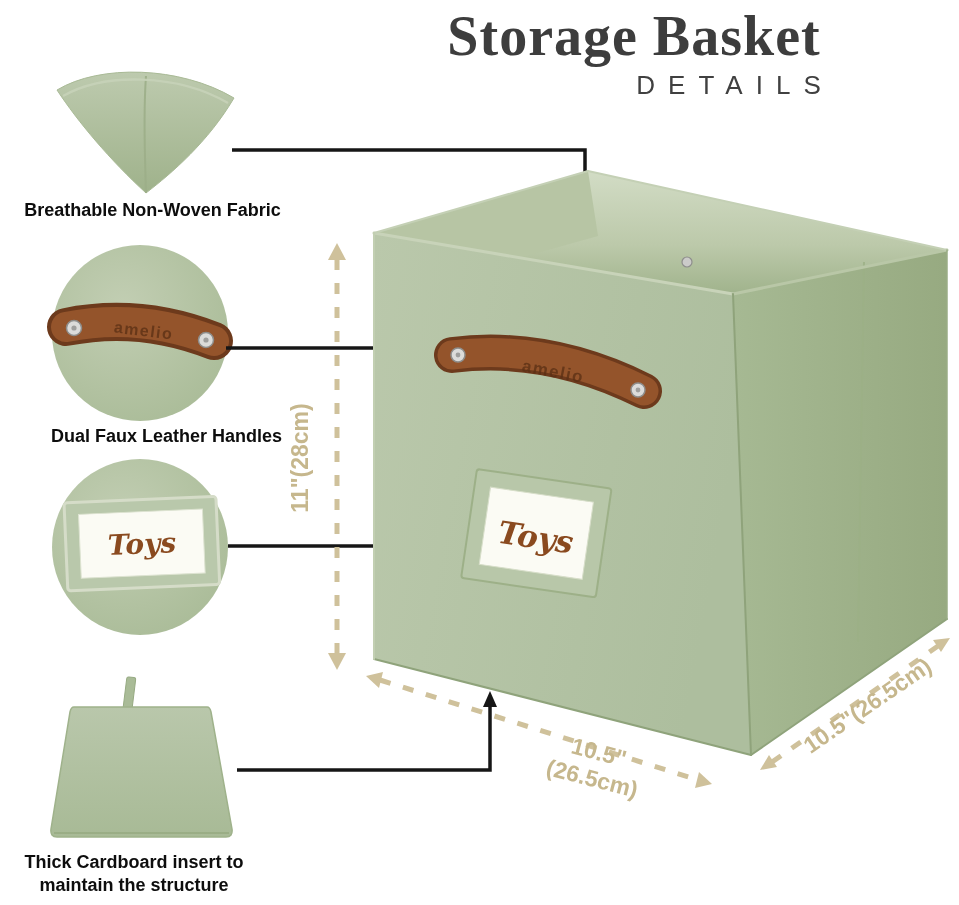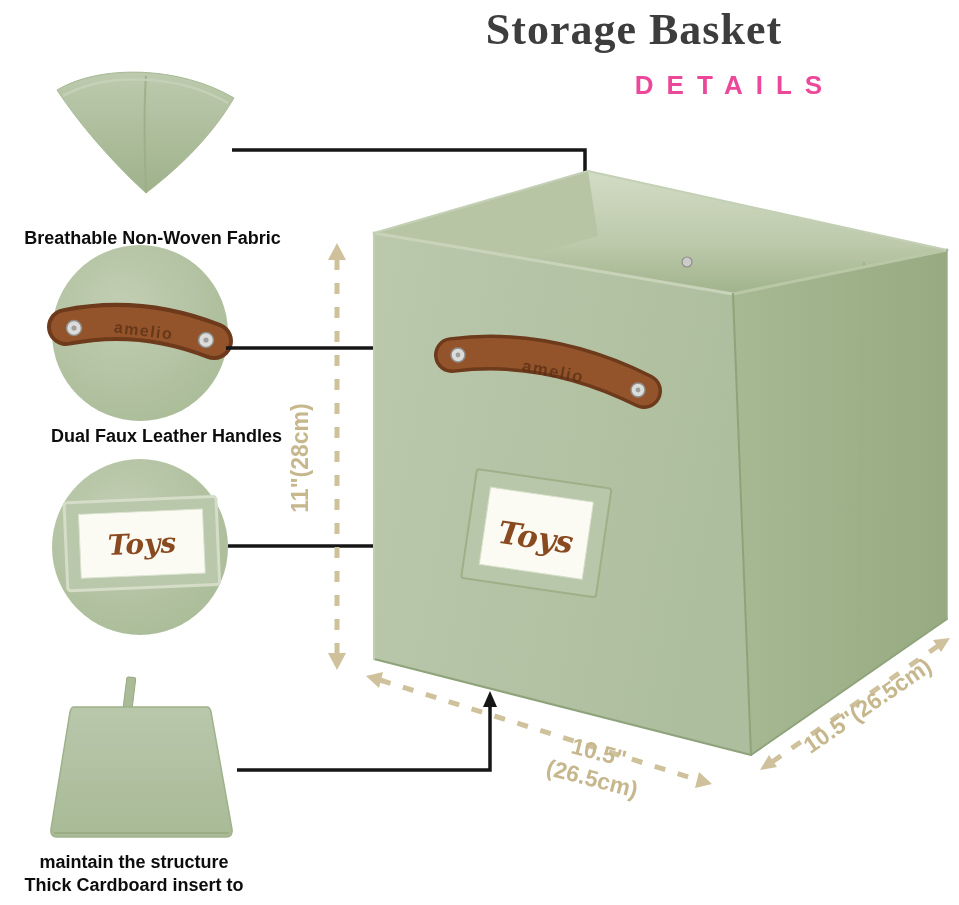--- a/index.html
+++ b/index.html
@@ -4,31 +4,31 @@
 <style>
   html,body{margin:0;padding:0;background:#ffffff;}
   .canvas{
     position:relative;width:959px;height:905px;background:#ffffff;
     font-family:"Liberation Sans",sans-serif;overflow:hidden;
   }
   .layer{position:absolute;left:0;top:0;width:959px;height:905px;}
   .page-title{
     position:absolute;top:4px;left:418px;width:432px;text-align:center;
     font-family:"Liberation Serif","DejaVu Serif",serif;font-weight:600;
-    font-size:44px;color:#3d3d3d;letter-spacing:1px;
+    font-size:56px;color:#3d3d3d;letter-spacing:1px;
   }
   .page-subtitle{
     position:absolute;top:70px;left:560px;width:350px;text-align:center;
-    font-size:26px;color:#ec4899;letter-spacing:13px;font-weight:700;
+    font-size:26px;color:#404040;letter-spacing:13px;font-weight:400;
   }
   .feature-label{
     position:absolute;color:#0d0d0d;font-weight:700;font-size:18px;
     text-align:center;line-height:1.25;
   }
-  .feature-label.f1{top:199px;left:0px;width:305px;margin-top:28px;}
+  .feature-label.f1{top:199px;left:0px;width:305px;}
   .feature-label.f2{top:425px;left:0px;width:282px;text-align:right;}
   .feature-label.f3{top:639px;left:0px;width:282px;}
   .feature-label.f4{top:851px;left:0px;width:268px;}
   svg text.dim{
     font-family:"Liberation Sans",sans-serif;font-weight:700;font-size:23px;
   }
   svg text.toys{
     font-family:"DejaVu Serif","Liberation Serif",serif;
     font-style:italic;font-weight:700;
   }
@@ -189,17 +189,17 @@
     </g>
     <text class="dim" transform="translate(872,712) rotate(-34.5)" text-anchor="middle" fill="#c6b78d">10.5"(26.5cm)</text>
   </svg>
 
   <div class="page-title">Storage Basket</div>
   <div class="page-subtitle">DETAILS</div>
 
   <div class="feature-label f1">Breathable Non-Woven Fabric</div>
   <div class="feature-label f2">Dual Faux Leather Handles</div>
   <div class="feature-label f4">
+    <div>Thick Cardboard insert to</div>
     <div>maintain the structure</div>
-    <div>Thick Cardboard insert to</div>
   </div>
 
 </div>
 
 </body></html>

